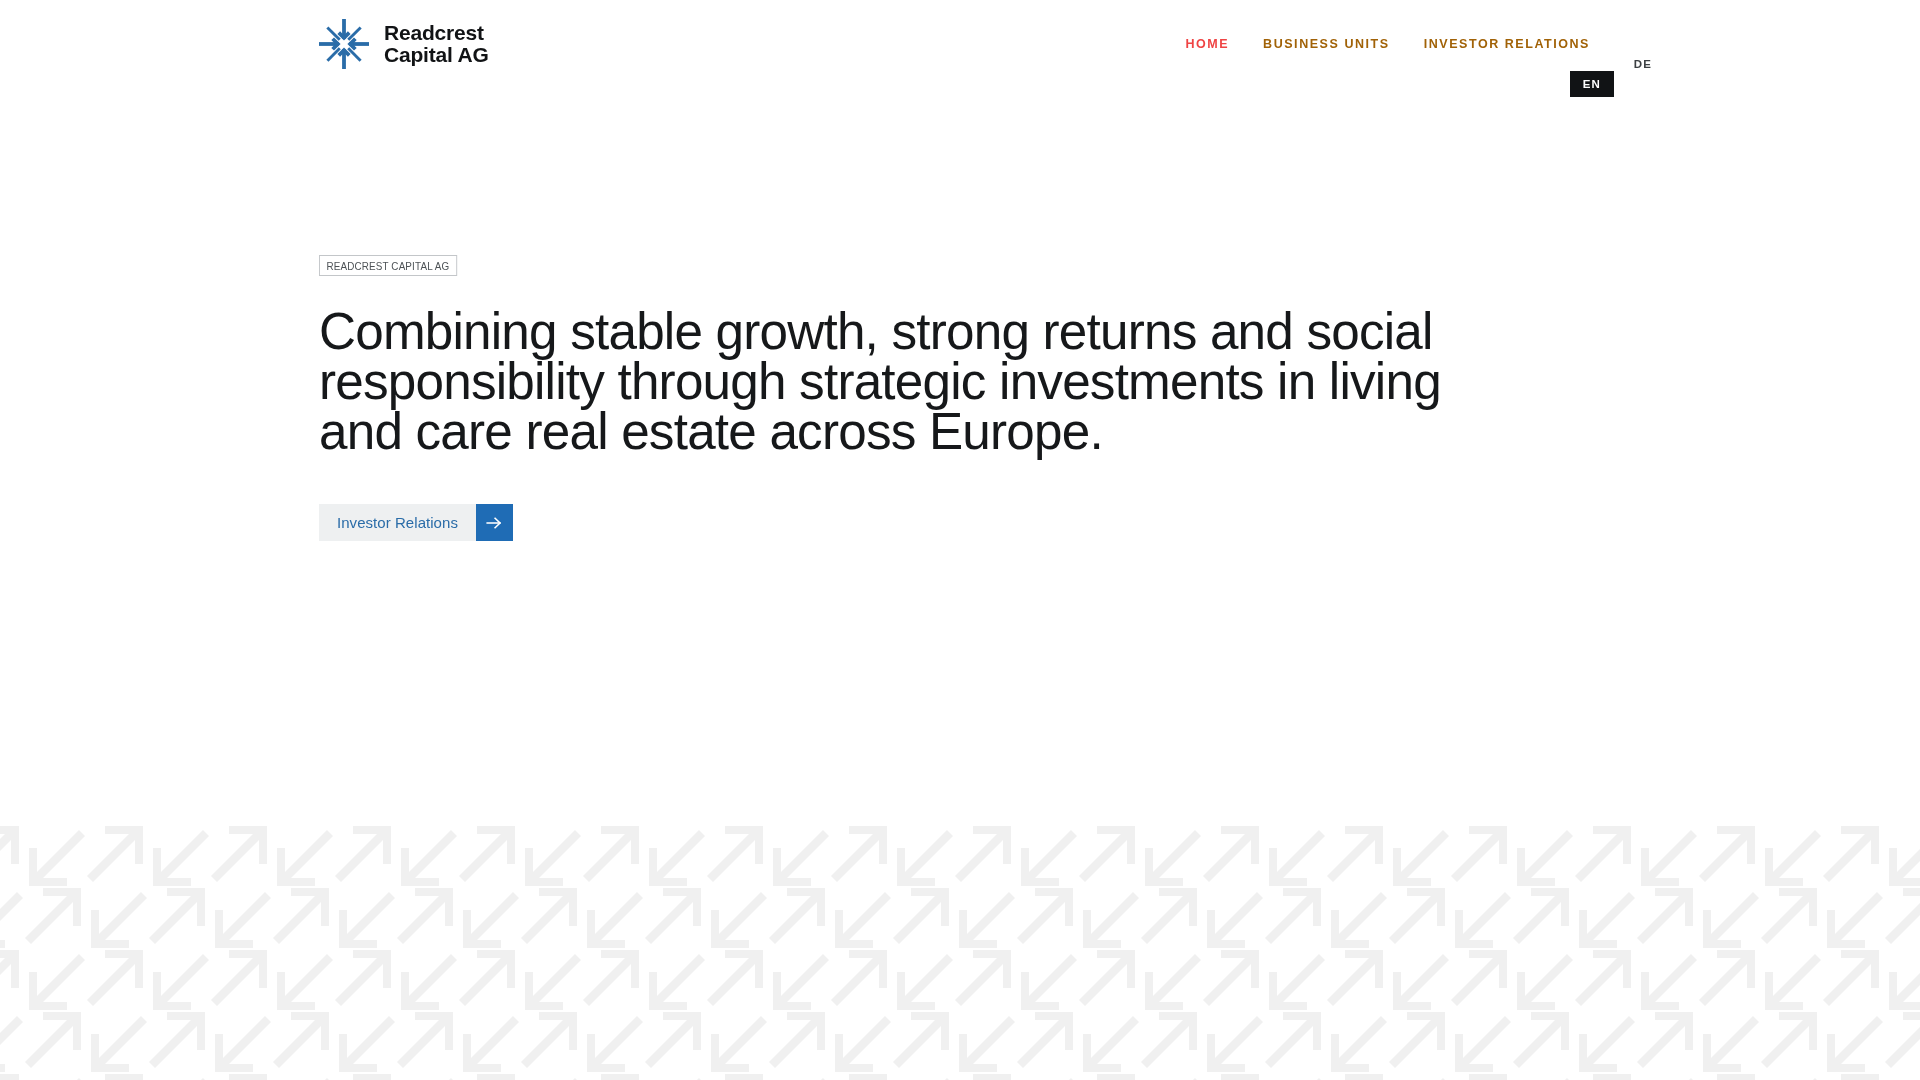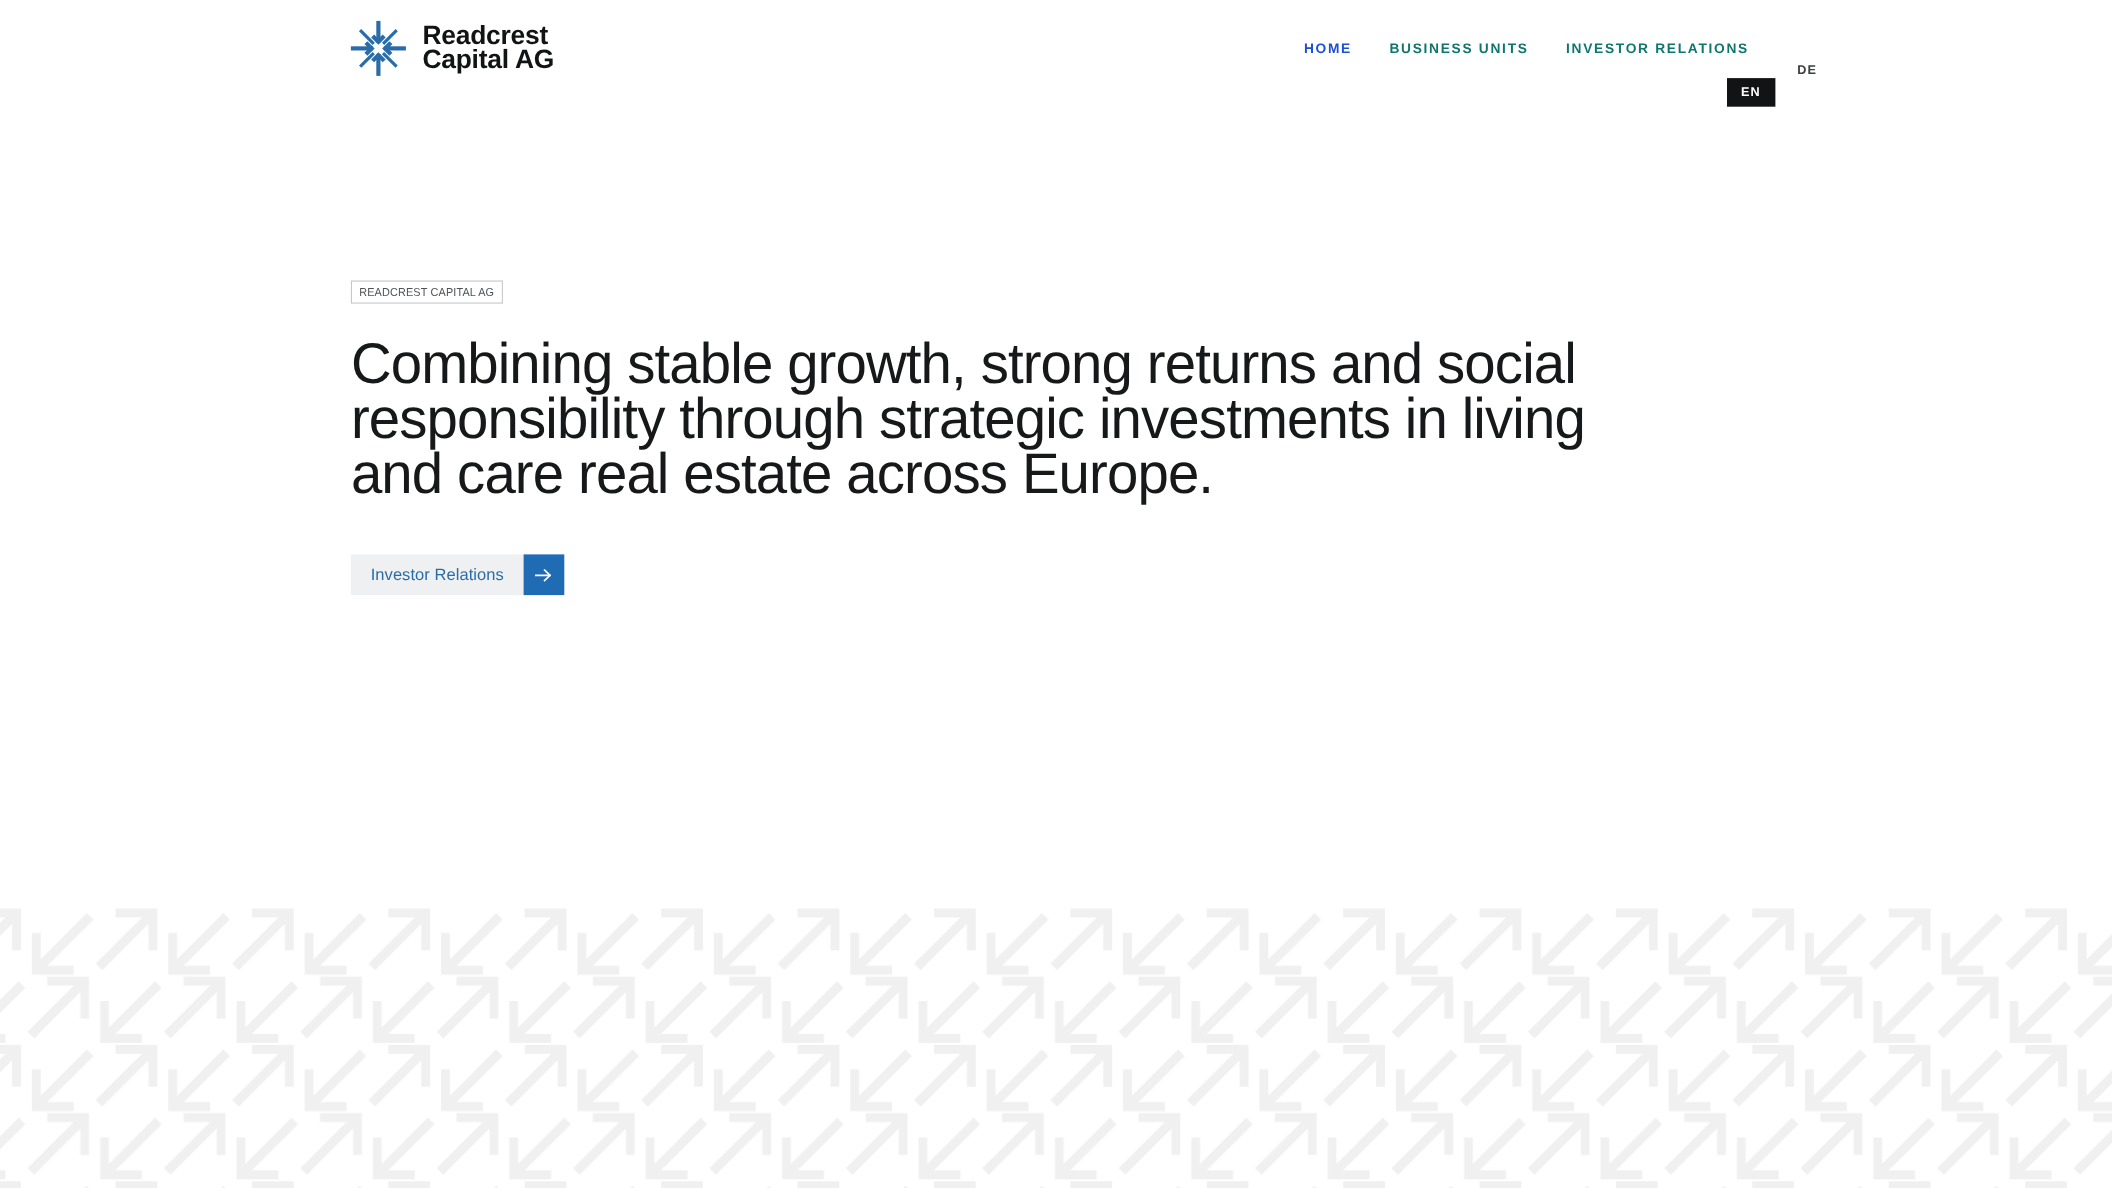--- a/index.html
+++ b/index.html
@@ -47,21 +47,21 @@
 
   .brand-mark {
     width: 52px;
     height: 52px;
     flex: 0 0 52px;
     display: block;
   }
 
   .brand-wordmark {
     font-family: "Liberation Sans", sans-serif;
-    font-size: 24px;
+    font-size: 21px;
     line-height: 22px;
     font-weight: 700;
     letter-spacing: -0.2px;
     color: #111315;
     white-space: pre-line;
   }
 
   .main-nav {
     position: absolute;
     right: 330px;
@@ -70,28 +70,28 @@
     align-items: center;
     gap: 0;
   }
 
   .nav-link {
     font-family: "Liberation Sans", sans-serif;
     font-size: 12.5px;
     font-weight: 700;
     letter-spacing: 1.55px;
     text-transform: uppercase;
-    color: #0f766e;
+    color: #a16207;
     text-decoration: none;
     padding: 6px 0;
     margin-right: 34px;
     white-space: nowrap;
   }
   .nav-link:last-of-type { margin-right: 0; }
-  .nav-link.is-active { color: #1d4ed8; }
+  .nav-link.is-active { color: #ef4444; }
 
   .lang-switch {
     position: absolute;
     right: 258px;
     top: 31px;
     display: flex;
     align-items: center;
     gap: 0;
   }
   .lang-btn {

